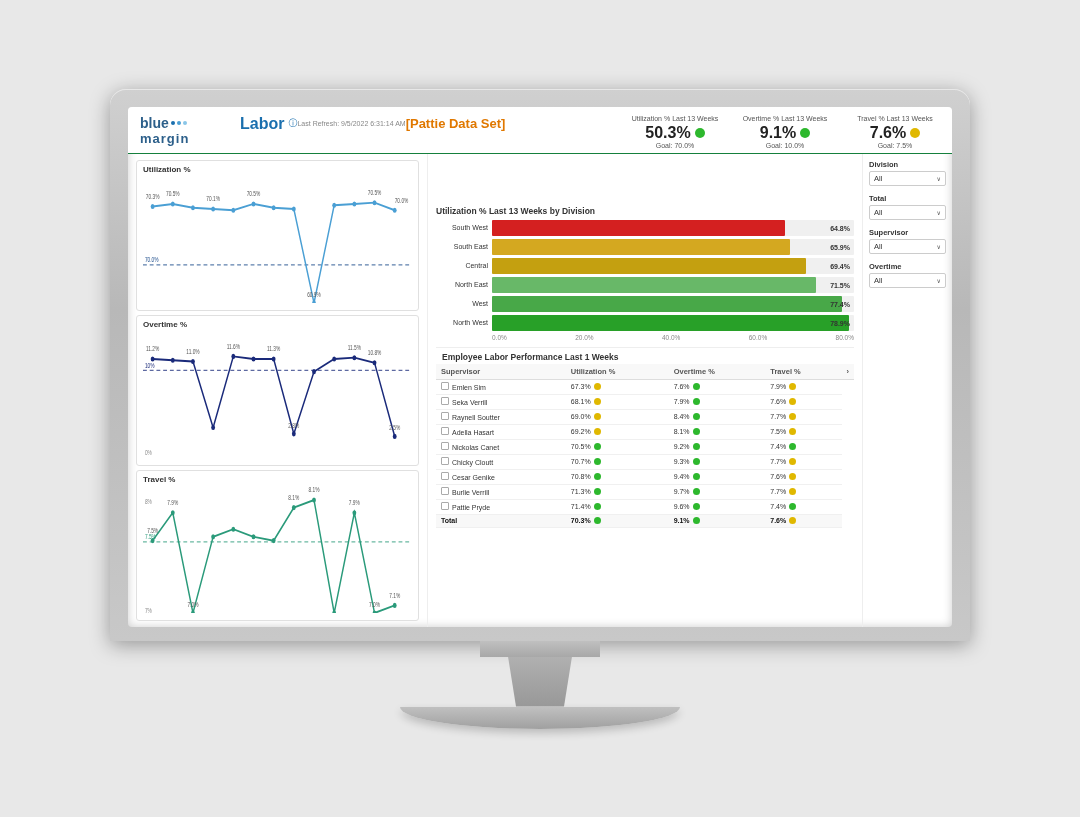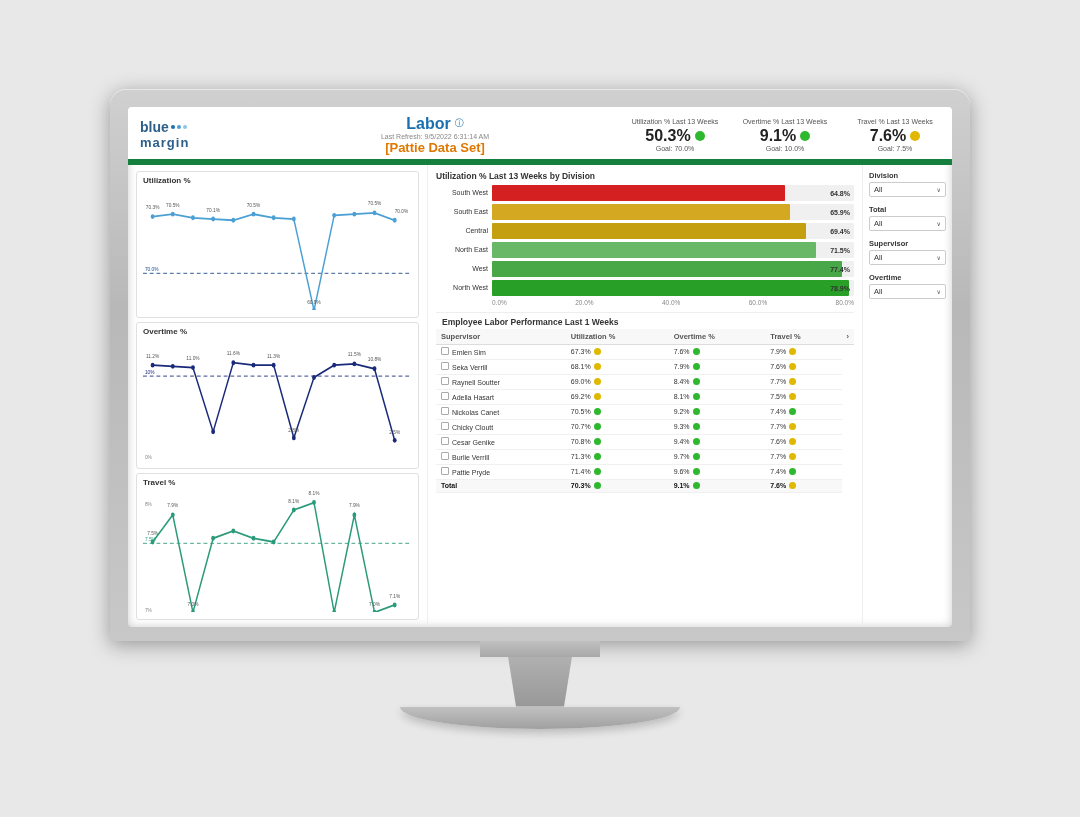--- a/index.html
+++ b/index.html
@@ -64,23 +64,23 @@
     
     .dashboard {
       display: flex;
       flex-direction: column;
       height: 100%;
       font-size: 9px;
     }
 
     .dash-header {
       display: flex;
-      align-items: center;
+      align-items: flex-start;
       padding: 8px 12px 4px;
-      border-bottom: 6px solid #15803d;
+      border-bottom: 1px solid #15803d;
       background: #fff;
     }
 
     .logo-area {
       display: flex;
       flex-direction: column;
       width: 100px;
     }
 
     .logo-text {
@@ -110,21 +110,20 @@
     .logo-sub {
       font-size: 13px;
       font-weight: 700;
       color: #2c5f8a;
       letter-spacing: 1px;
     }
 
     .header-center {
       flex: 1;
       display: flex;
-      flex-direction: column;
       align-items: center;
     }
 
     .header-title {
       font-size: 16px;
       font-weight: 700;
       color: #1a6fae;
     }
 
     .header-refresh {
@@ -279,20 +278,21 @@
       font-size: 6px;
       color: #555;
     }
 
     
     .division-chart-title {
       font-size: 8.5px;
       font-weight: 600;
       color: #333;
       margin-bottom: 4px;
+      margin-top: 46px;
     }
 
     .division-bars {
       display: flex;
       flex-direction: column;
       gap: 3px;
     }
 
     .division-row {
       display: flex;

